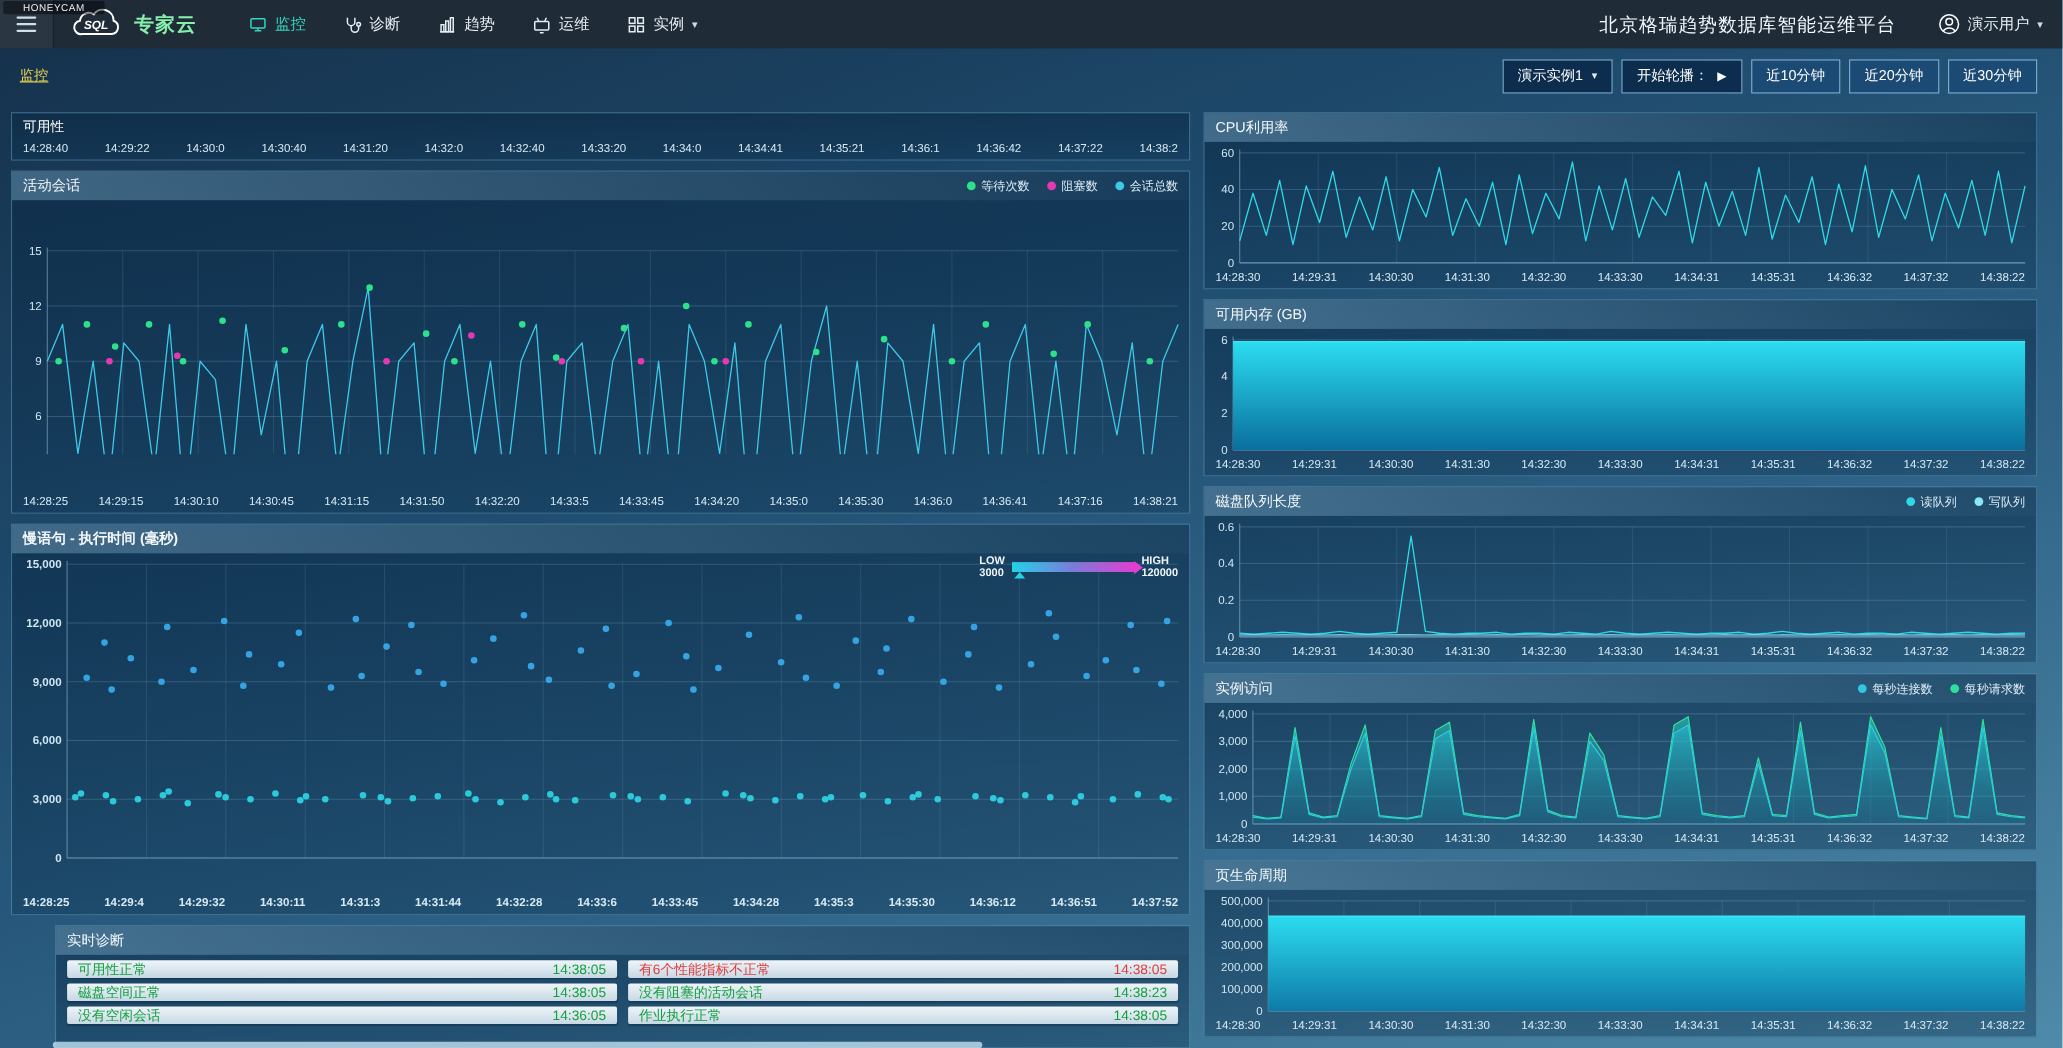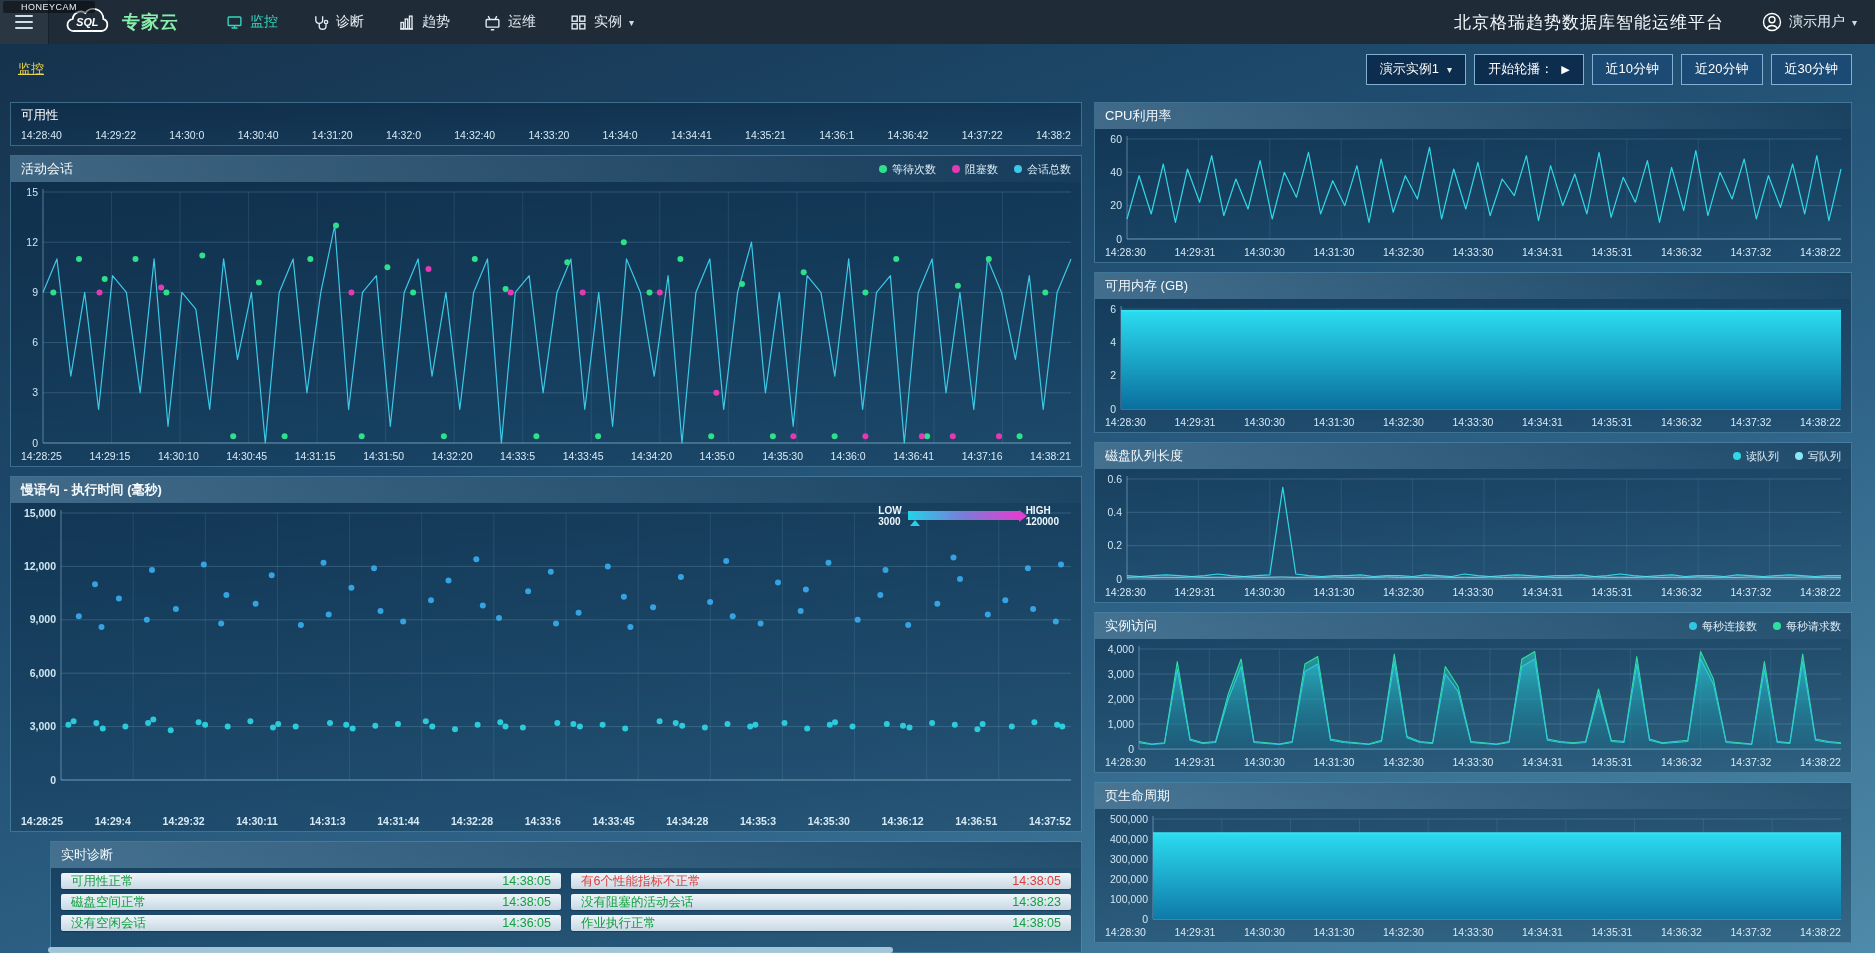--- a/index.html
+++ b/index.html
@@ -51,26 +51,26 @@
   .xlabels{display:flex;justify-content:space-between;padding:1px 10px 4px 10px;
     font-size:10.5px;color:#d6e9f4;flex:0 0 auto;}
   .xlabels span{white-space:nowrap;}
   
   .h-avail{height:44px;}
   .panel-title-sm{padding:4px 10px 0;font-size:12.5px;color:#fff;}
   .avail-bar{height:13px;margin:3px 10px 1px;border-radius:1px;
     background:
       linear-gradient(180deg,rgba(255,255,255,.40),rgba(0,40,60,.25)),
       repeating-linear-gradient(90deg,#10dfe8 0px,#10dfe8 9px,#42e9f0 9px,#42e9f0 11px);}
-  .h-sess{height:312px;}
+  .h-sess{height:312px;gap:36px;}
   .h-slow{height:356px;font-weight:bold;}
   .h-diag{height:112px;margin-left:40px;}
   .rp{height:161px;}
   
-  .grad-legend{position:absolute;top:28px;right:22px;z-index:5;display:flex;align-items:center;
+  .grad-legend{position:absolute;top:28px;right:10px;z-index:5;display:flex;align-items:center;
     gap:6px;font-size:10px;color:#eef6fb;}
   .gl-col{display:flex;flex-direction:column;line-height:11px;}
   .gl-bar-wrap{position:relative;width:112px;height:10px;}
   .gl-bar{width:112px;height:9px;background:linear-gradient(90deg,#23d2e8,#7b7bd8,#e23ed0);}
   .gl-tri-left{position:absolute;left:2px;top:9px;width:0;height:0;
     border-left:5px solid transparent;border-right:5px solid transparent;border-bottom:6px solid #23d2e8;}
   .gl-tri-right{position:absolute;right:-7px;top:-1px;width:0;height:0;
     border-top:6px solid transparent;border-bottom:6px solid transparent;border-left:8px solid #e23ed0;}
   
   .diag-grid{display:grid;grid-template-columns:1fr 1fr;gap:5px 10px;padding:5px 10px;}

